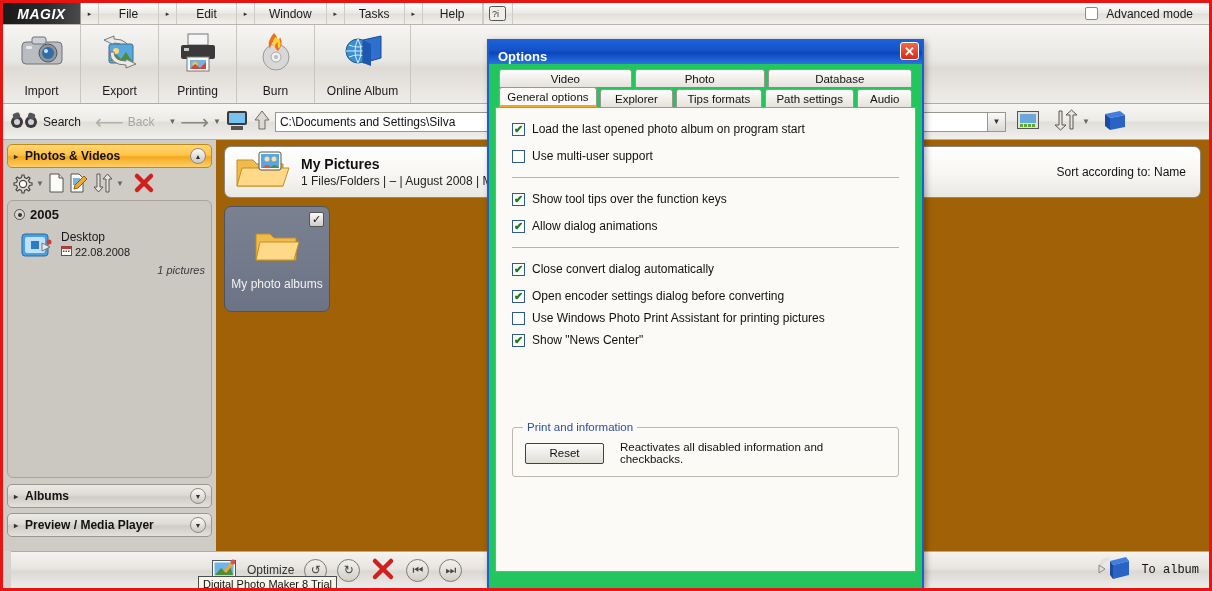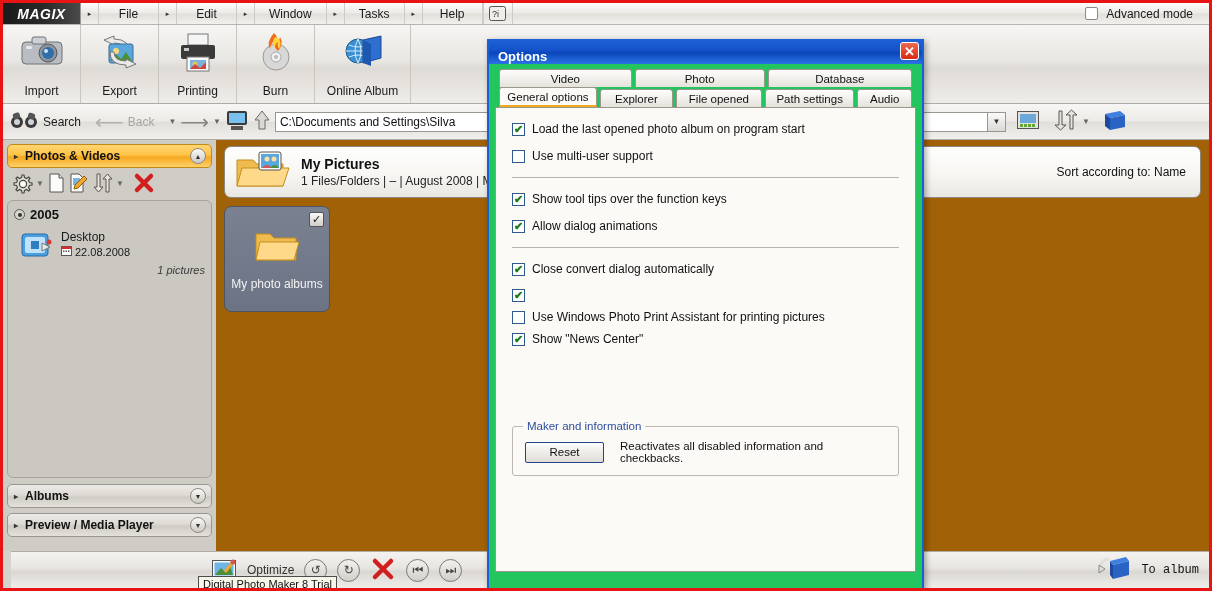--- a/index.html
+++ b/index.html
@@ -712,21 +712,21 @@
 
       <div class="tabrow row1">
         <div class="tab" style="width:136px">Video</div>
         <div class="tab" style="width:133px">Photo</div>
         <div class="tab" style="width:148px">Database</div>
       </div>
 
       <div class="tabrow" style="align-items:flex-end; height:20px">
         <div class="tab active" style="width:105px">General options</div>
         <div class="tab" style="width:78px">Explorer</div>
-        <div class="tab" style="width:92px">File opened</div>
+        <div class="tab" style="width:92px">Tips formats</div>
         <div class="tab" style="width:96px">Path settings</div>
         <div class="tab" style="width:58px">Audio</div>
       </div>
 
       <div class="tabpage">
 
         <div class="cbrow">
           <span class="cbox">✔</span>
           <span class="cblbl">Load the last opened photo album on program start</span>
         </div>
@@ -747,32 +747,33 @@
         </div>
 
         <div class="hr"></div>
 
         <div class="cbrow">
           <span class="cbox">✔</span>
           <span class="cblbl">Close convert dialog automatically</span>
         </div>
         <div class="cbrow" style="margin-bottom:8px">
           <span class="cbox">✔</span>
+          <span class="cblbl">Open encoder settings dialog before converting</span>
         </div>
         <div class="cbrow" style="margin-bottom:8px">
           <span class="cbox"></span>
           <span class="cblbl">Use Windows Photo Print Assistant for printing pictures</span>
         </div>
         <div class="cbrow">
           <span class="cbox">✔</span>
           <span class="cblbl">Show "News Center"</span>
         </div>
 
         <div class="grp" style="margin-top:80px">
-          <span class="grp-legend">Maker and information</span>
+          <span class="grp-legend">Print and information</span>
           <span class="grp-btn">Reset</span>
           <span class="grp-txt">Reactivates all disabled information and checkbacks.</span>
         </div>
 
 
       </div>
     </div>
   </div>
 
 </div>

